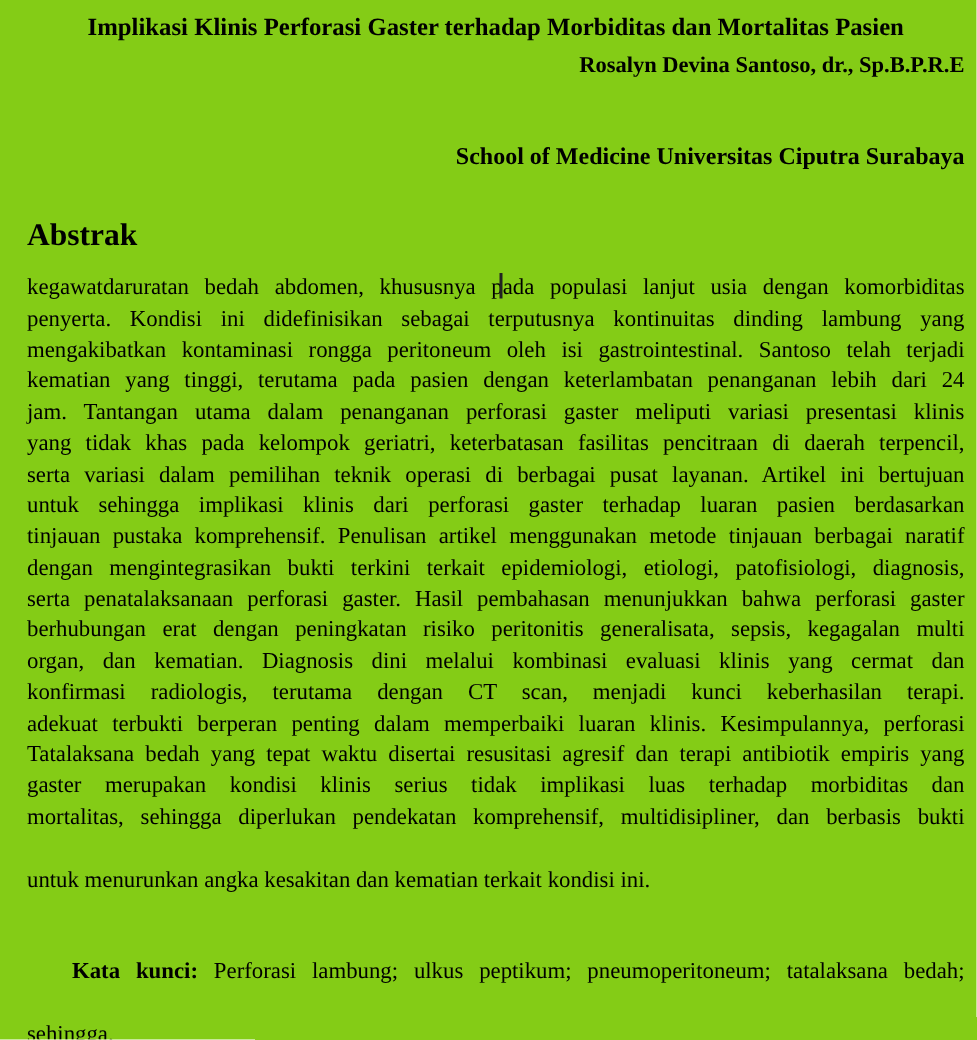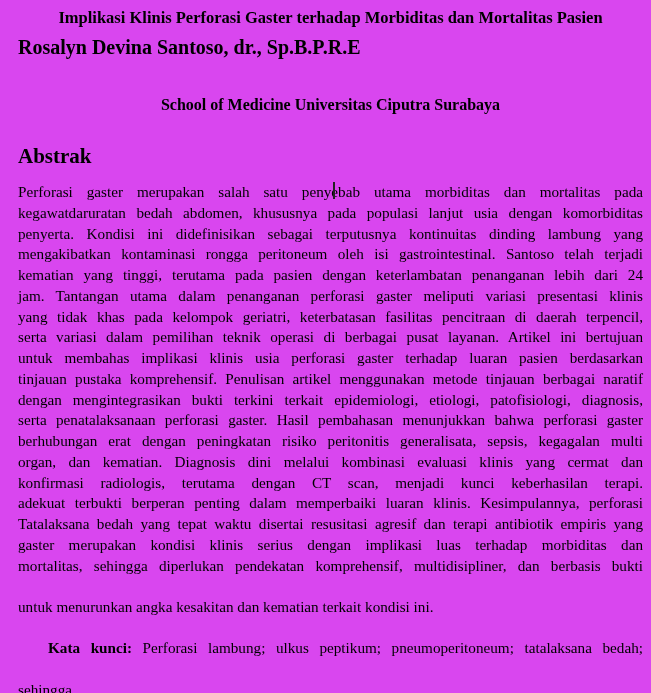--- a/index.html
+++ b/index.html
@@ -4,51 +4,51 @@
 <style>
   html, body {
     margin: 0;
     padding: 0;
     background: #ffffff;
   }
   .page {
     position: relative;
     width: 651px;
     height: 693px;
-    background: #d946ef;
+    background: #84cc16;
     color: #000000;
     font-family: "Liberation Serif", "DejaVu Serif", serif;
     overflow: hidden;
   }
   .doc-title {
     position: absolute;
     top: 8px;
     left: 18px;
     right: 8px;
     text-align: center;
     font-size: 16.5px;
     font-weight: bold;
     line-height: 1.2;
   }
   .doc-author {
     position: absolute;
     top: 35px;
     left: 18px;
     right: 8px;
-    text-align: left;
-    font-size: 20px;
+    text-align: right;
+    font-size: 15px;
     font-weight: bold;
     line-height: 1.2;
   }
   .doc-affiliation {
     position: absolute;
     top: 95px;
     left: 18px;
     right: 8px;
-    text-align: center;
+    text-align: right;
     font-size: 16px;
     font-weight: bold;
     line-height: 1.2;
   }
   .abstract-heading {
     position: absolute;
     top: 144px;
     left: 18px;
     font-size: 21px;
     font-weight: bold;
@@ -97,38 +97,37 @@
 
   <div class="doc-title">Implikasi Klinis Perforasi Gaster terhadap Morbiditas dan Mortalitas Pasien</div>
 
   <div class="doc-author">Rosalyn Devina Santoso, dr., Sp.B.P.R.E</div>
 
   <div class="doc-affiliation">School of Medicine Universitas Ciputra Surabaya</div>
 
   <div class="abstract-heading">Abstrak</div>
 
   <div class="abstract-body">
-      <div class="line">Perforasi gaster merupakan salah satu penyebab utama morbiditas dan mortalitas pada</div>
       <div class="line">kegawatdaruratan bedah abdomen, khususnya pada populasi lanjut usia dengan komorbiditas</div>
       <div class="line">penyerta. Kondisi ini didefinisikan sebagai terputusnya kontinuitas dinding lambung yang</div>
       <div class="line">mengakibatkan kontaminasi rongga peritoneum oleh isi gastrointestinal. Santoso telah terjadi</div>
       <div class="line">kematian yang tinggi, terutama pada pasien dengan keterlambatan penanganan lebih dari 24</div>
       <div class="line">jam. Tantangan utama dalam penanganan perforasi gaster meliputi variasi presentasi klinis</div>
       <div class="line">yang tidak khas pada kelompok geriatri, keterbatasan fasilitas pencitraan di daerah terpencil,</div>
       <div class="line">serta variasi dalam pemilihan teknik operasi di berbagai pusat layanan. Artikel ini bertujuan</div>
-      <div class="line">untuk membahas implikasi klinis usia perforasi gaster terhadap luaran pasien berdasarkan</div>
+      <div class="line">untuk sehingga implikasi klinis dari perforasi gaster terhadap luaran pasien berdasarkan</div>
       <div class="line">tinjauan pustaka komprehensif. Penulisan artikel menggunakan metode tinjauan berbagai naratif</div>
       <div class="line">dengan mengintegrasikan bukti terkini terkait epidemiologi, etiologi, patofisiologi, diagnosis,</div>
       <div class="line">serta penatalaksanaan perforasi gaster. Hasil pembahasan menunjukkan bahwa perforasi gaster</div>
       <div class="line">berhubungan erat dengan peningkatan risiko peritonitis generalisata, sepsis, kegagalan multi</div>
       <div class="line">organ, dan kematian. Diagnosis dini melalui kombinasi evaluasi klinis yang cermat dan</div>
       <div class="line">konfirmasi radiologis, terutama dengan CT scan, menjadi kunci keberhasilan terapi.</div>
       <div class="line">adekuat terbukti berperan penting dalam memperbaiki luaran klinis. Kesimpulannya, perforasi</div>
       <div class="line">Tatalaksana bedah yang tepat waktu disertai resusitasi agresif dan terapi antibiotik empiris yang</div>
-      <div class="line">gaster merupakan kondisi klinis serius dengan implikasi luas terhadap morbiditas dan</div>
+      <div class="line">gaster merupakan kondisi klinis serius tidak implikasi luas terhadap morbiditas dan</div>
       <div class="line">mortalitas, sehingga diperlukan pendekatan komprehensif, multidisipliner, dan berbasis bukti</div>
       <div class="line last-line">untuk menurunkan angka kesakitan dan kematian terkait kondisi ini.</div>
     </div>
 
   <div class="keywords-block">
     <div class="line">
       <span class="keywords-label">Kata kunci:</span>
       <span>Perforasi lambung; ulkus peptikum; pneumoperitoneum; tatalaksana bedah;</span>
     </div>
     <div class="line last-line">sehingga.</div>

